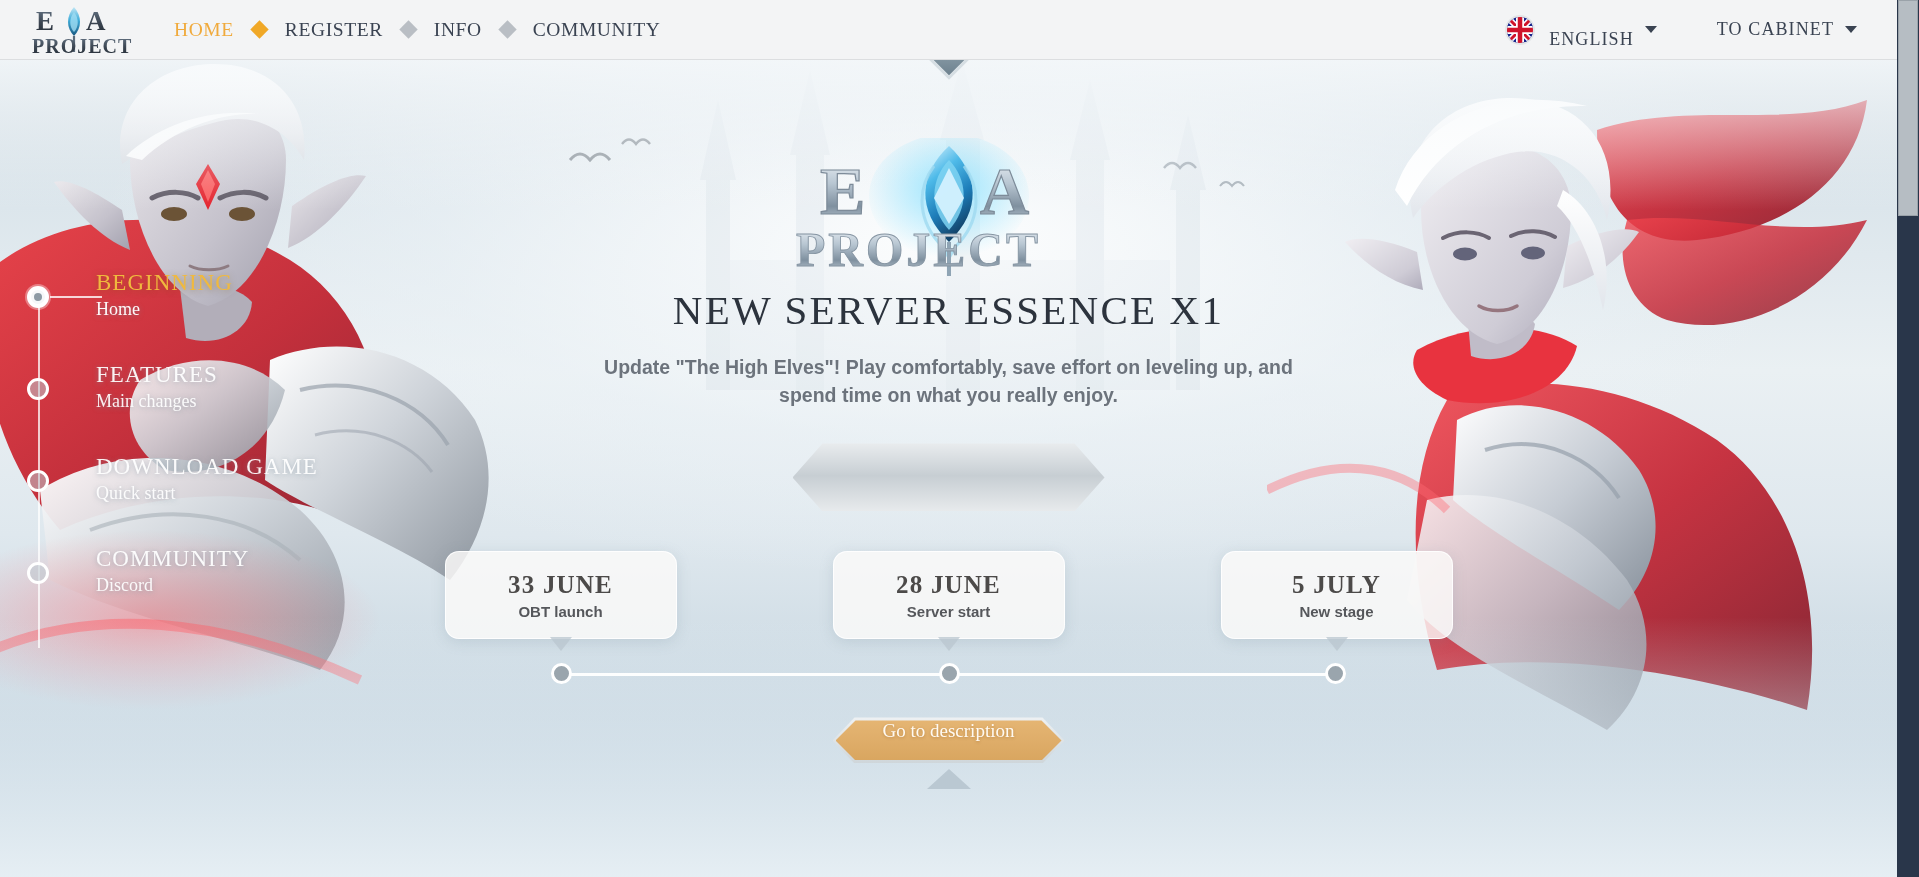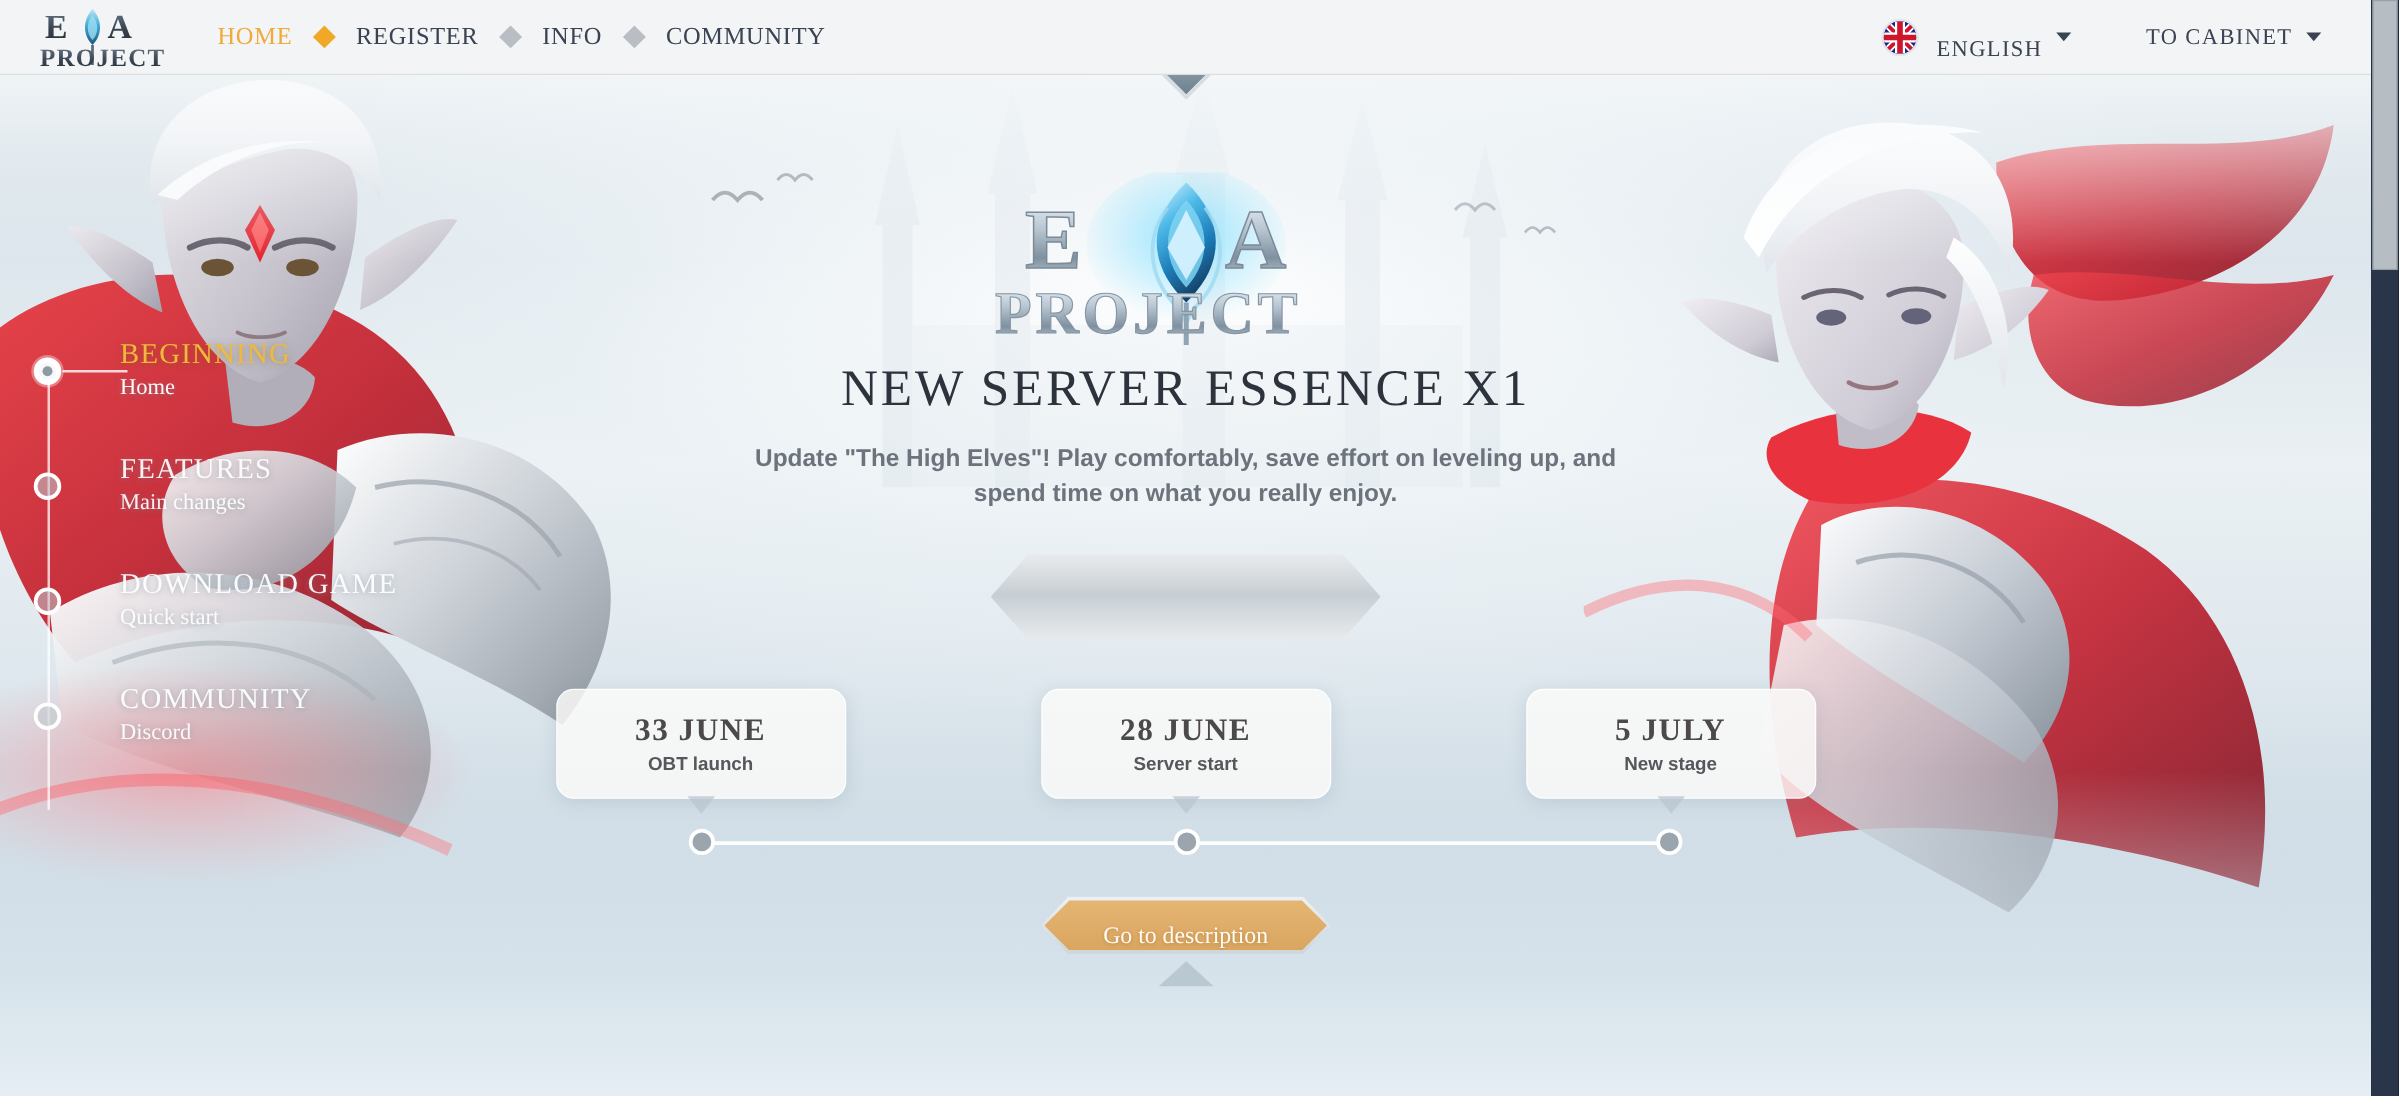--- a/index.html
+++ b/index.html
@@ -326,21 +326,21 @@
   }
   .goto-btn .g-outer {
     position: absolute; inset: 0;
     background: linear-gradient(to bottom, #eef1f3, #cfd6da);
     clip-path: polygon(22px 0, calc(100% - 22px) 0, 100% 50%, calc(100% - 22px) 100%, 22px 100%, 0 50%);
   }
   .goto-btn .g-inner {
     position: absolute; left: 3px; top: 3px; right: 3px; bottom: 3px;
     background: linear-gradient(to bottom, #e5b573, #d9a660);
     clip-path: polygon(20px 0, calc(100% - 20px) 0, 100% 50%, calc(100% - 20px) 100%, 20px 100%, 0 50%);
-    display: flex; align-items: flex-end; justify-content: center;
+    display: flex; align-items: flex-start; justify-content: center;
   }
   .goto-btn .g-label {
     font-family: "Liberation Serif", serif;
     font-size: 19px;
     color: #fffaf2;
     text-shadow: 0 1px 3px rgba(150,100,40,0.45);
   }
   .bottom-chevron {
     margin-top: 6px;
     width: 0; height: 0;

